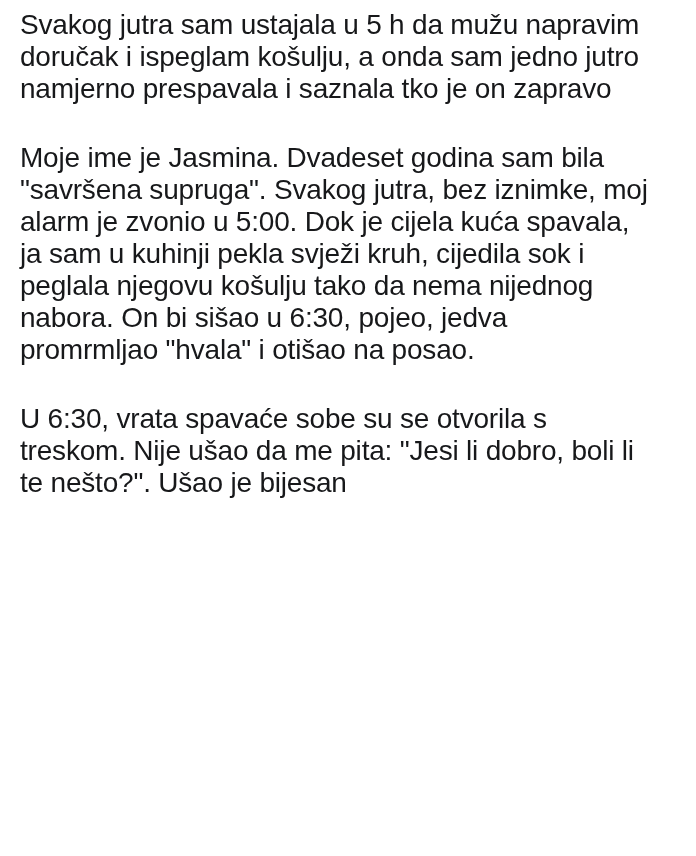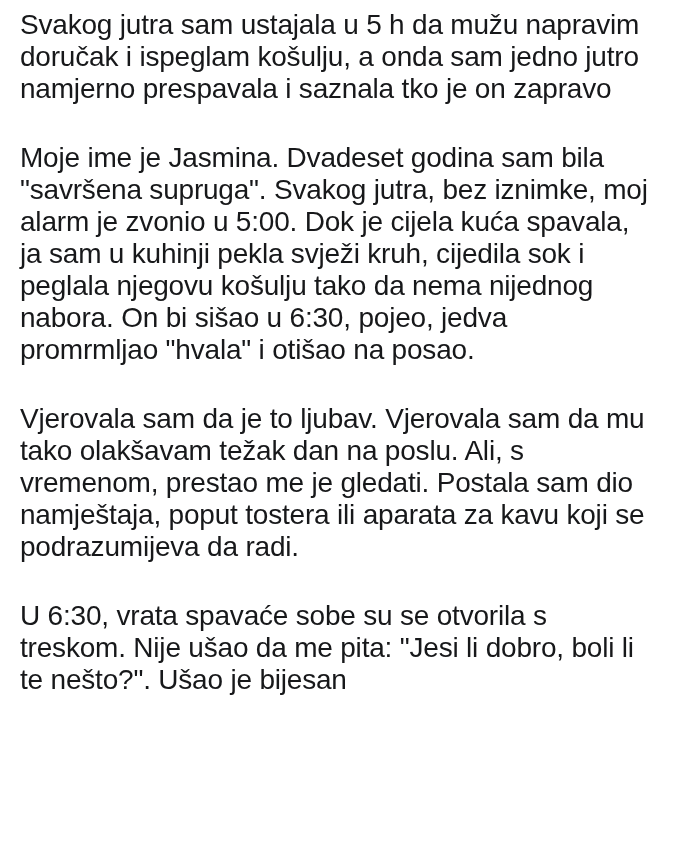--- a/index.html
+++ b/index.html
@@ -46,22 +46,17 @@
   <p class="paragraph">Svakog jutra sam ustajala u 5 h da mužu napravim
 doručak i ispeglam košulju, a onda sam jedno jutro
 namjerno prespavala i saznala tko je on zapravo</p>
       <p class="paragraph">Moje ime je Jasmina. Dvadeset godina sam bila
 "savršena supruga". Svakog jutra, bez iznimke, moj
 alarm je zvonio u 5:00. Dok je cijela kuća spavala,
 ja sam u kuhinji pekla svježi kruh, cijedila sok i
 peglala njegovu košulju tako da nema nijednog
 nabora. On bi sišao u 6:30, pojeo, jedva
 promrmljao "hvala" i otišao na posao.</p>
-      <p class="paragraph">Vjerovala sam da je to ljubav. Vjerovala sam da mu
-tako olakšavam težak dan na poslu. Ali, s
-vremenom, prestao me je gledati. Postala sam dio
-namještaja, poput tostera ili aparata za kavu koji se
-podrazumijeva da radi.</p>
       <p class="paragraph">U 6:30, vrata spavaće sobe su se otvorila s
 treskom. Nije ušao da me pita: "Jesi li dobro, boli li
 te nešto?". Ušao je bijesan</p>
     </div>
 </div>
 
 </body></html>

